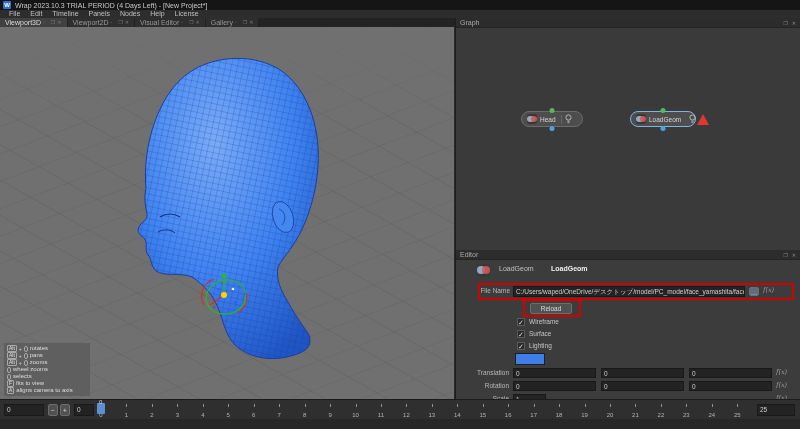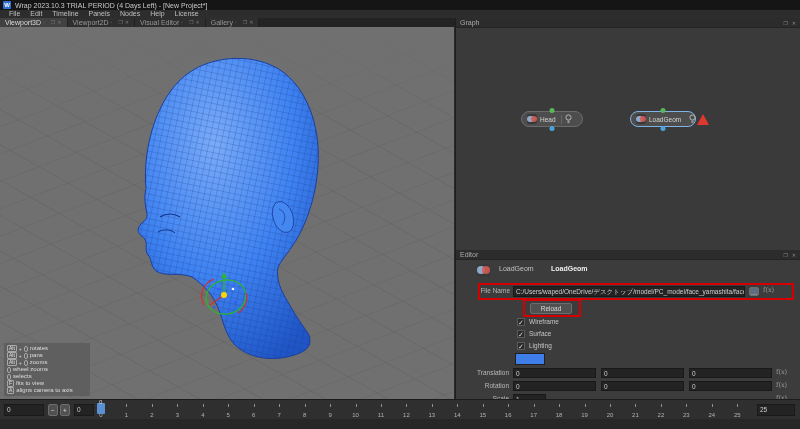--- a/index.html
+++ b/index.html
@@ -52,21 +52,21 @@
   .geo-icon .c2{position:absolute;left:3.5px;top:1.5px;width:6.5px;height:6.5px;border-radius:50%;background:#d45a52;opacity:.9;}
   .port{position:absolute;width:5px;height:5px;border-radius:50%;left:50%;transform:translateX(-50%);}
   .port.top{background:#57b857;top:-4px;}
   .port.bottom{background:#4aa3df;bottom:-5px;}
   .warn-tri{position:absolute;width:0;height:0;border-left:6px solid transparent;
             border-right:6px solid transparent;border-bottom:11px solid #df382e;}
   
   .elabel{position:absolute;font-size:6.5px;color:#b8b8b8;text-align:right;line-height:11px;white-space:nowrap;}
   .tin{position:absolute;background:#232323;border:1px solid #191919;color:#cfcfcf;font-size:6.5px;
        line-height:9px;padding:0 2px;white-space:nowrap;overflow:hidden;box-sizing:border-box;}
-  .fx{position:absolute;font-family:"DejaVu Serif",serif;font-size:6.5px;color:#9a9a9a;line-height:11px;}
+  .fx{position:absolute;font-family:"DejaVu Serif",serif;font-style:italic;font-size:6.5px;color:#9a9a9a;line-height:11px;}
   .btn{position:absolute;background:#515151;border:1px solid #6d6d6d;border-radius:2px;color:#dcdcdc;
        font-size:6.5px;text-align:center;line-height:9px;box-sizing:border-box;}
   .annot{position:absolute;border:2px solid #d40000;box-sizing:border-box;pointer-events:none;}
   .cb{position:absolute;width:8px;height:8px;background:#2a2a2a;border:1px solid #5a5a5a;
       color:#dedede;font-size:7px;line-height:7px;text-align:center;box-sizing:border-box;}
   .cb-label{position:absolute;font-size:6.5px;color:#c6c6c6;line-height:10px;}
   .swatch{position:absolute;border:1px solid #1f1f1f;}
   .bulb{flex:0 0 auto;}
   
   .timeline{position:absolute;left:0;top:399px;width:800px;height:30px;background:#2f2f2f;

